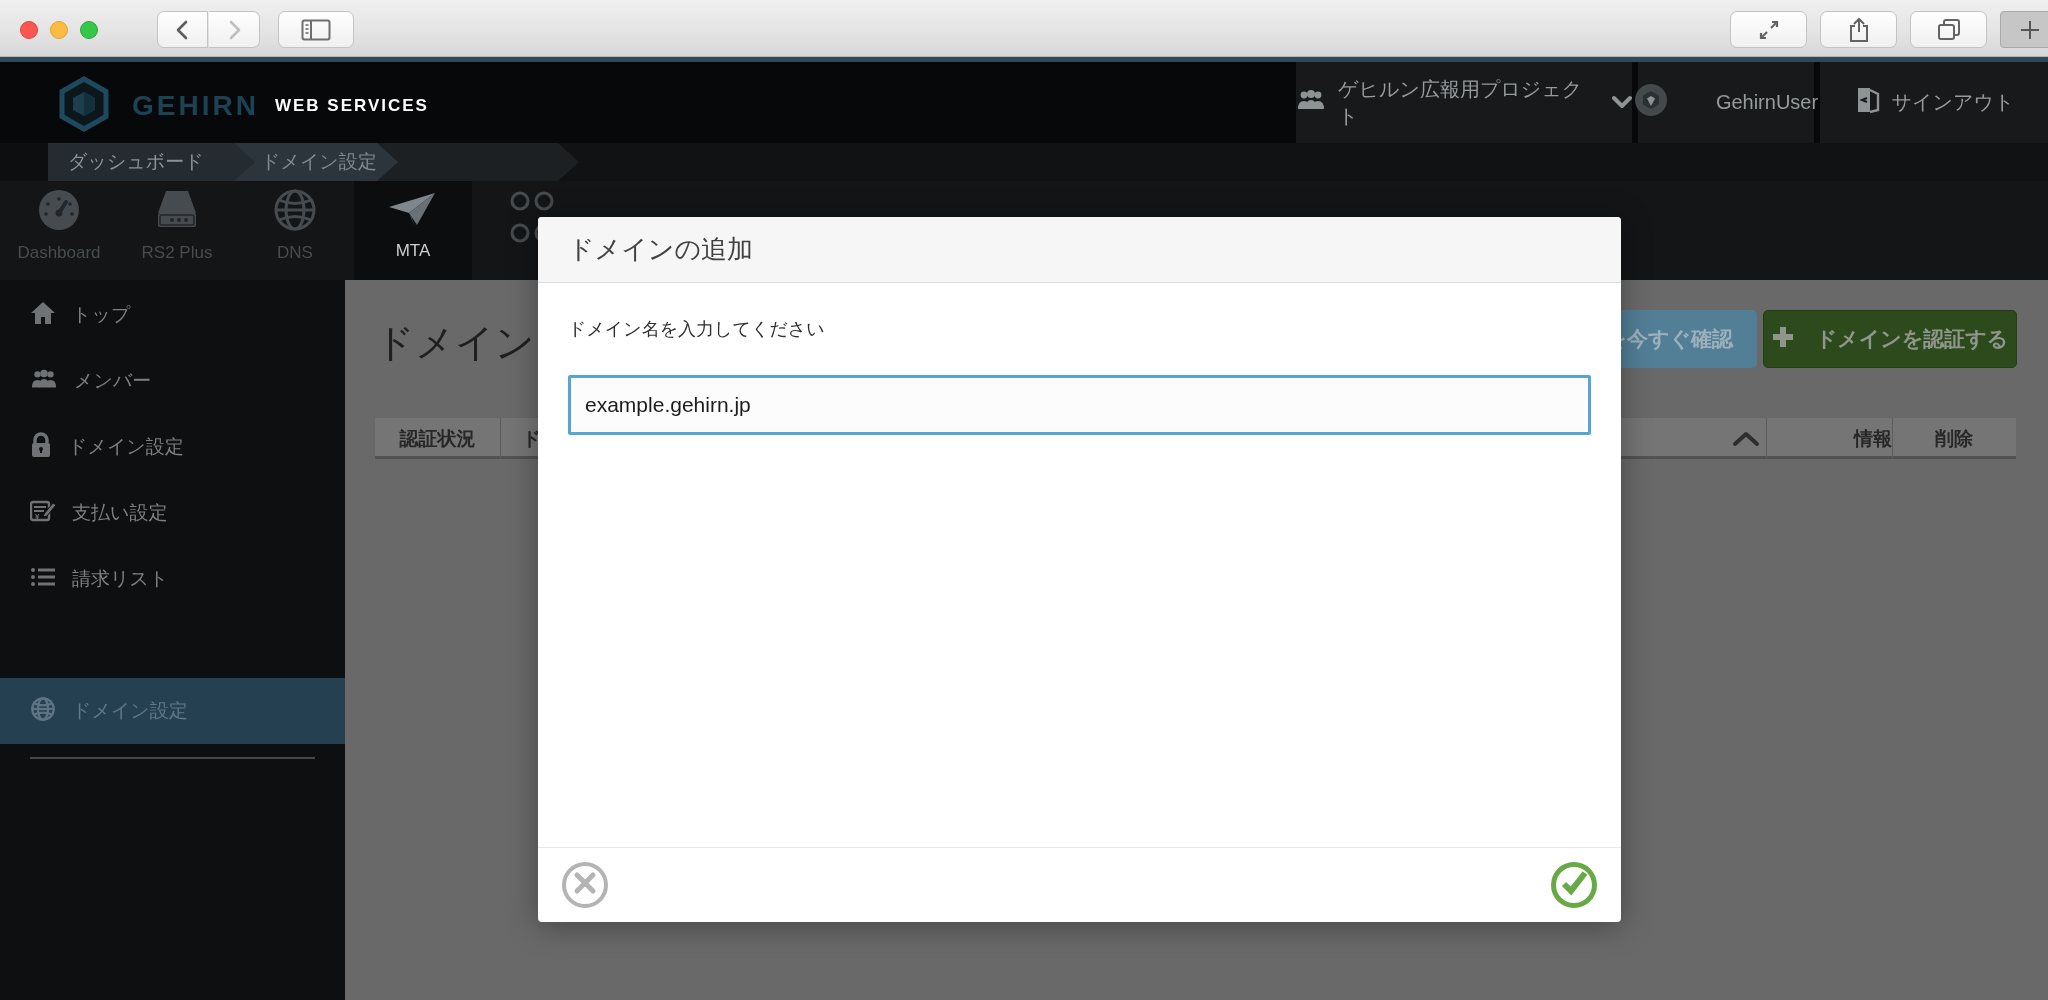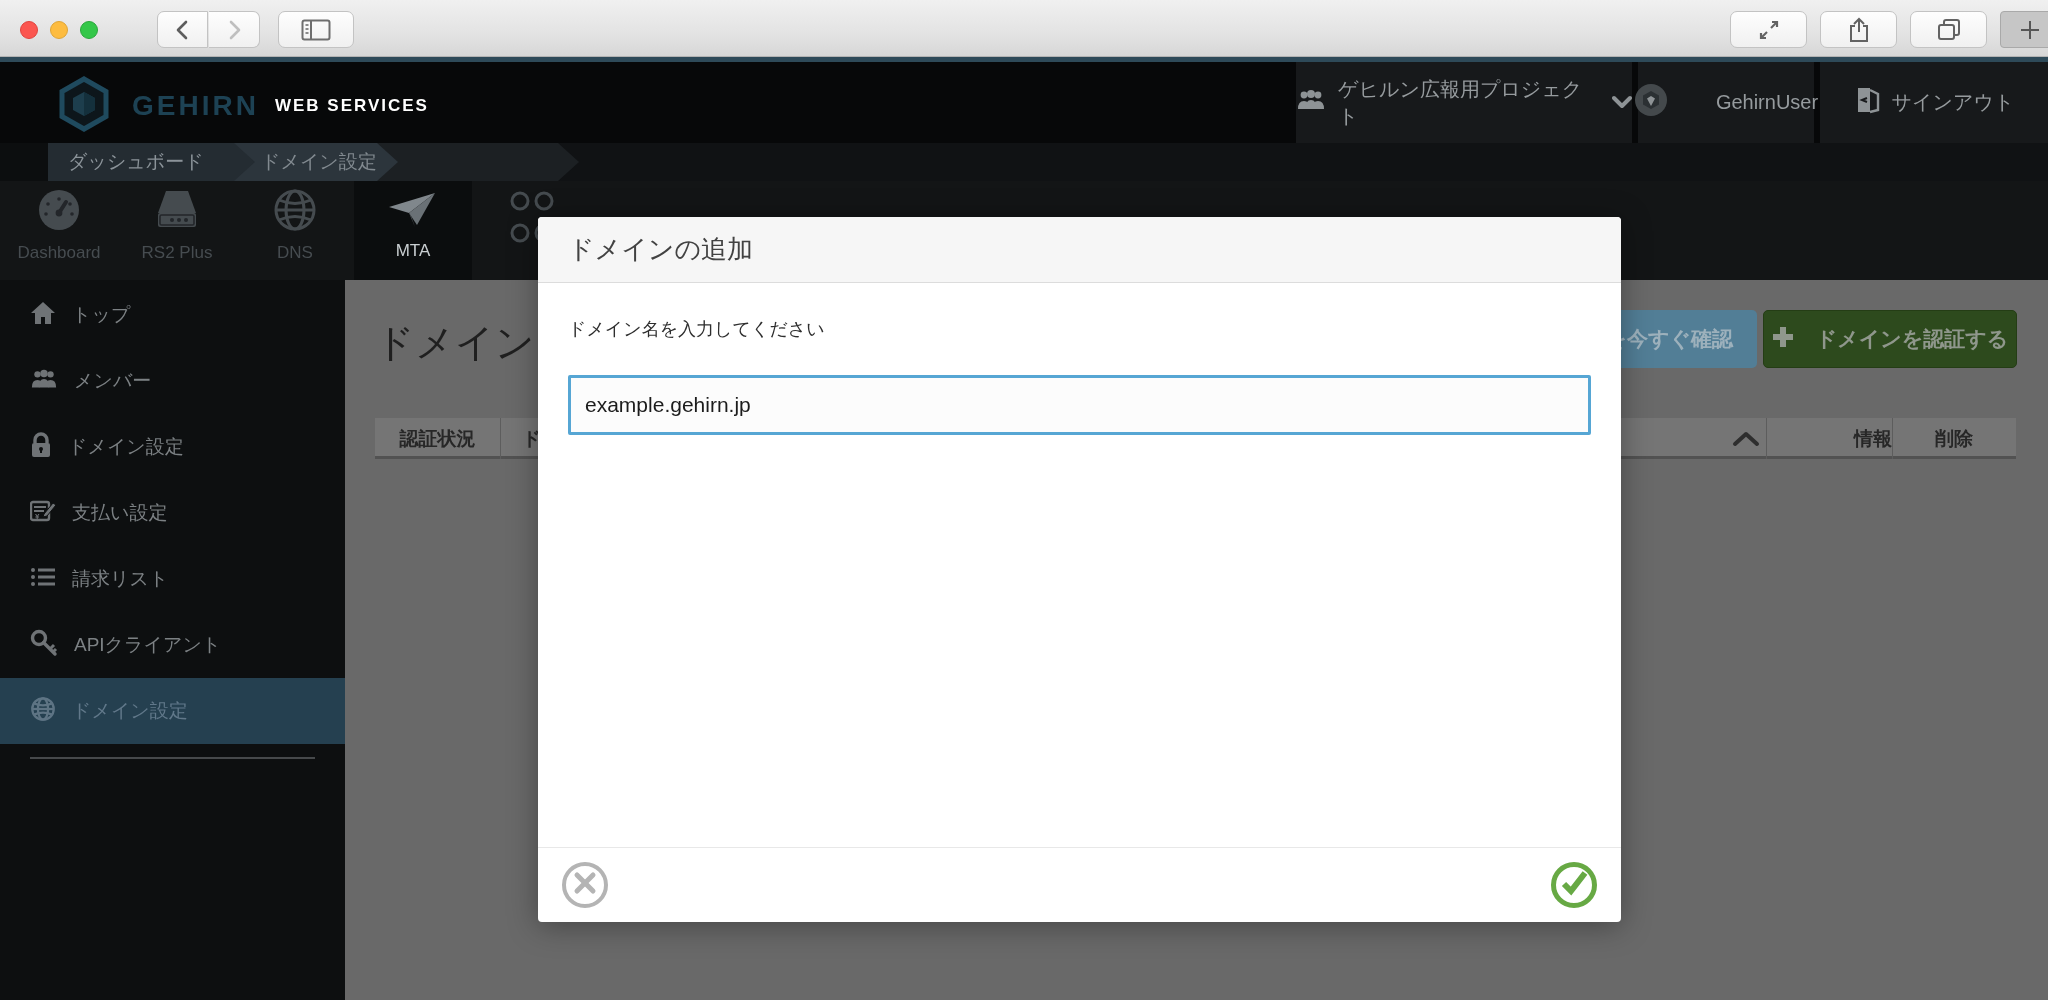--- a/index.html
+++ b/index.html
@@ -315,29 +315,20 @@
       <span><svg width="26" height="22" viewBox="0 0 26 22">
             <circle cx="3" cy="4" r="2" fill="#6f7376"></circle>
             <circle cx="3" cy="11" r="2" fill="#6f7376"></circle>
             <circle cx="3" cy="18" r="2" fill="#6f7376"></circle>
             <line x1="8" y1="4" x2="25" y2="4" stroke="#6f7376" stroke-width="3"></line>
             <line x1="8" y1="11" x2="25" y2="11" stroke="#6f7376" stroke-width="3"></line>
             <line x1="8" y1="18" x2="25" y2="18" stroke="#6f7376" stroke-width="3"></line>
           </svg></span>
       <span class="lbl">請求リスト</span>
     </div>
-    <div class="sbitem" style="top:332px">
-      <span><svg width="28" height="28" viewBox="0 0 28 28">
-            <circle cx="9" cy="9" r="6.5" fill="none" stroke="#6f7376" stroke-width="3.4"></circle>
-            <path d="M13.5 13.5 L25 25" stroke="#6f7376" stroke-width="3.4" stroke-linecap="round"></path>
-            <path d="M20 20 L24 16" stroke="#6f7376" stroke-width="3"></path>
-            <path d="M23 23 L26 20" stroke="#6f7376" stroke-width="3"></path>
-          </svg></span>
-      <span class="lbl">APIクライアント</span>
-    </div>
     <div class="sbitem active" style="top:398px">
       <span><svg width="26" height="26" viewBox="0 0 46 46" fill="none" stroke="#5e7484" stroke-width="4">
             <circle cx="23" cy="23" r="19"></circle>
             <ellipse cx="23" cy="23" rx="9" ry="19"></ellipse>
             <line x1="4" y1="23" x2="42" y2="23"></line>
             <path d="M7 13 Q23 20 39 13"></path>
             <path d="M7 33 Q23 26 39 33"></path>
           </svg></span>
       <span class="lbl">ドメイン設定</span>
     </div>

